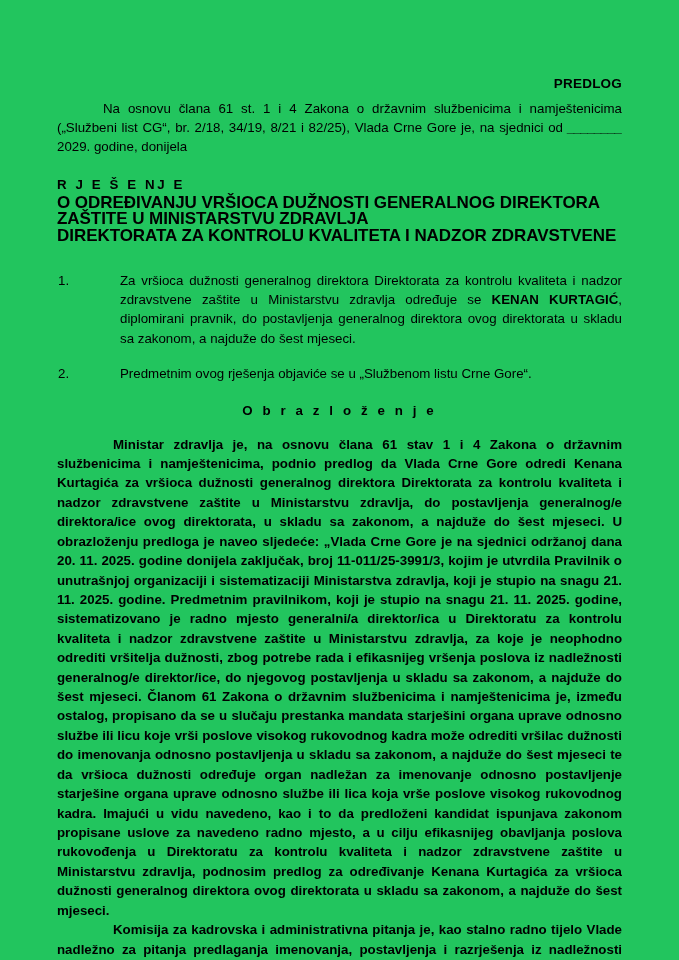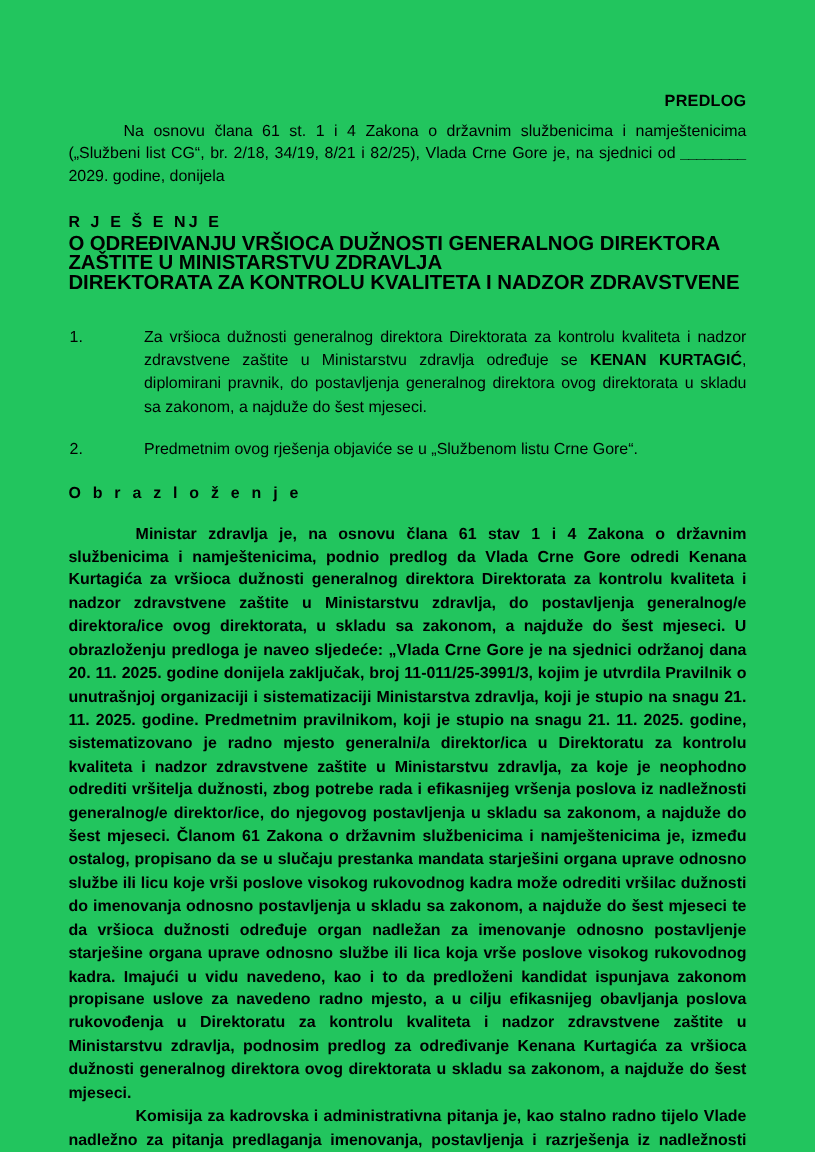--- a/index.html
+++ b/index.html
@@ -94,20 +94,21 @@
     margin-left: 41px;
   }
   .item:last-child {
     margin-bottom: 0;
   }
   b, strong { font-weight: bold; }
 
   
   .expl-heading {
     margin-top: 18px;
+    text-align: center;
     font-size: 13.3px;
     font-weight: bold;
     letter-spacing: 3.1px;
     line-height: 17px;
   }
 
   
   .expl-body {
     margin-top: 16px;
   }

